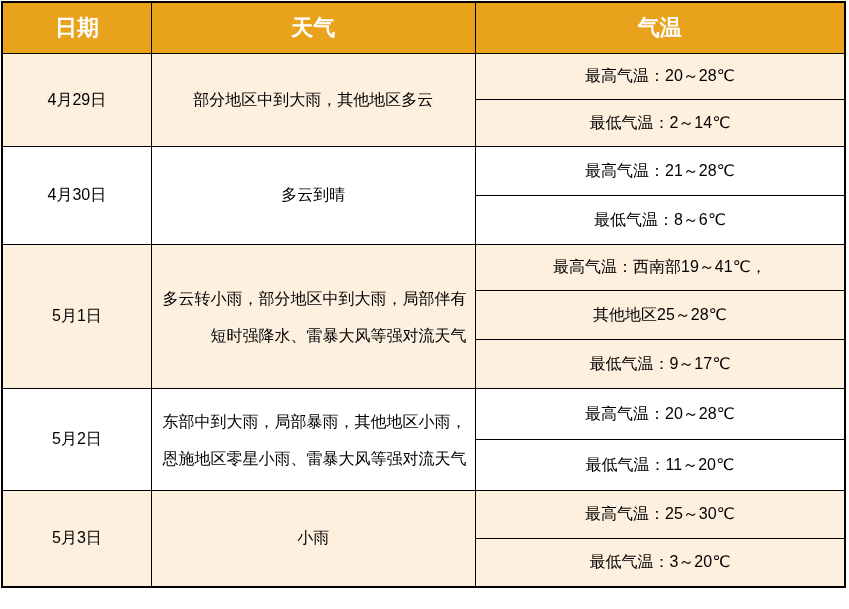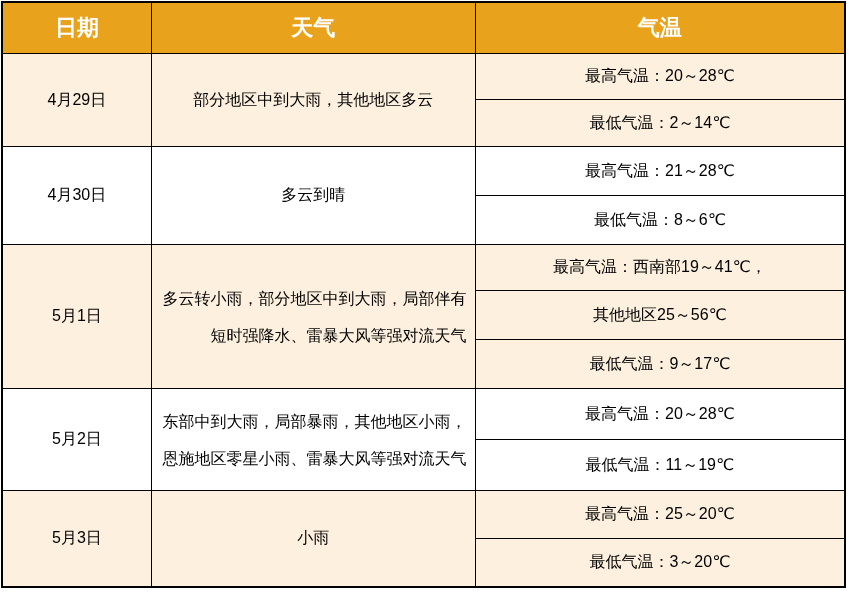--- a/index.html
+++ b/index.html
@@ -87,38 +87,38 @@
       <tr class="h49">
         <td class="w temp">最低气温：8～6℃</td>
       </tr>
 
       <tr class="h46">
         <td class="c date" rowspan="3">5月1日</td>
         <td class="c weather left" rowspan="3">多云转小雨，部分地区中到大雨，局部伴有短时强降水、雷暴大风等强对流天气</td>
         <td class="c temp">最高气温：西南部19～41℃，</td>
       </tr>
       <tr class="h49">
-        <td class="c temp">其他地区25～56℃</td>
+        <td class="c temp">其他地区25～28℃</td>
       </tr>
       <tr class="h49">
         <td class="c temp">最低气温：9～17℃</td>
       </tr>
 
       <tr class="h51">
         <td class="w date" rowspan="2">5月2日</td>
         <td class="w weather left" rowspan="2">东部中到大雨，局部暴雨，其他地区小雨，恩施地区零星小雨、雷暴大风等强对流天气</td>
         <td class="w temp">最高气温：20～28℃</td>
       </tr>
       <tr class="h51">
-        <td class="w temp">最低气温：11～19℃</td>
+        <td class="w temp">最低气温：11～20℃</td>
       </tr>
 
       <tr class="h48">
         <td class="c date" rowspan="2">5月3日</td>
         <td class="c weather" rowspan="2">小雨</td>
-        <td class="c temp">最高气温：25～20℃</td>
+        <td class="c temp">最高气温：25～30℃</td>
       </tr>
       <tr class="h48">
         <td class="c temp">最低气温：3～20℃</td>
       </tr>
     </tbody>
   </table>
 </div>
 
 </body></html>

